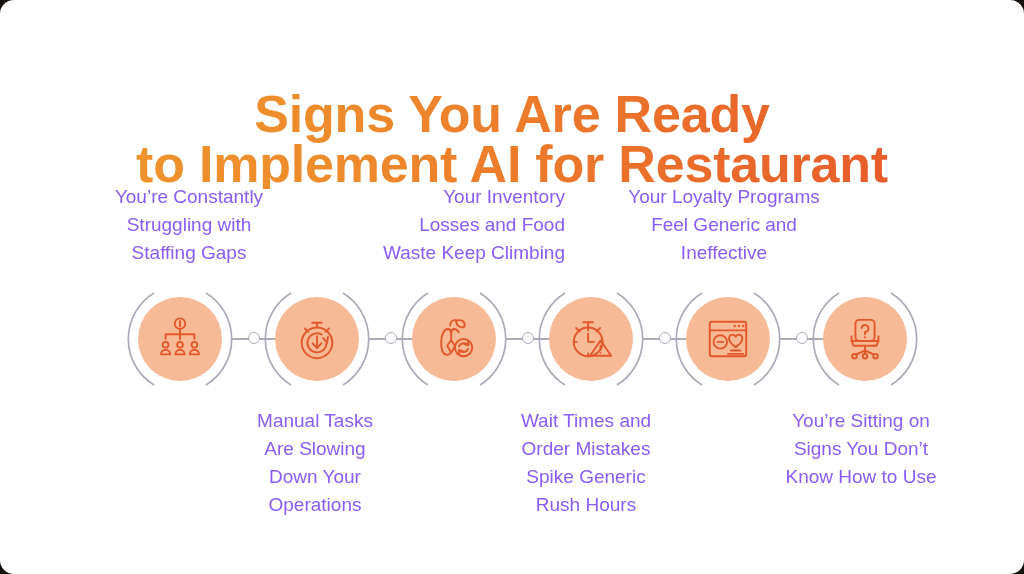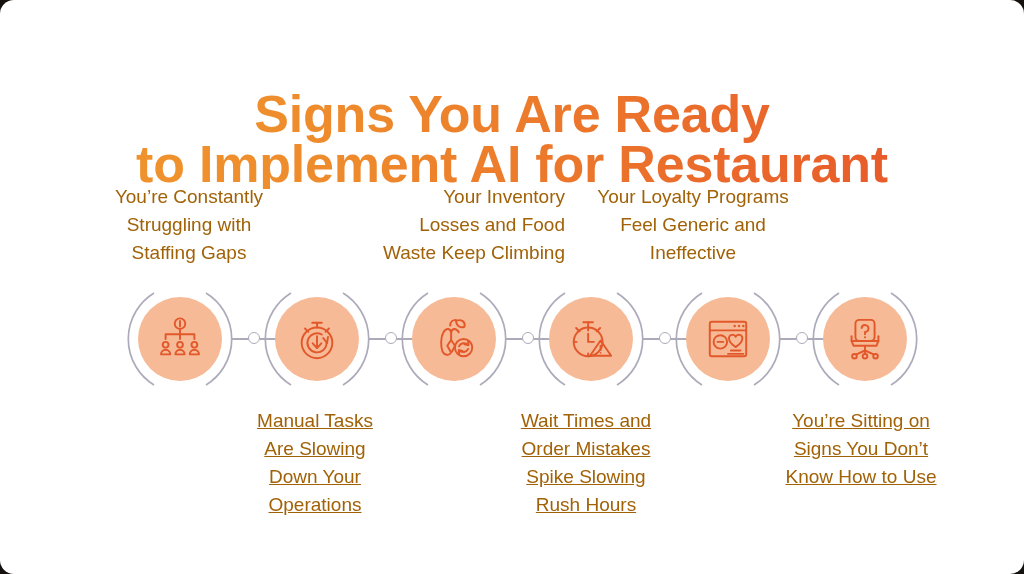--- a/index.html
+++ b/index.html
@@ -46,31 +46,31 @@
     color: transparent;
     -webkit-text-fill-color: transparent;
     white-space: pre-line;
     margin-top: 47px;
   }
 
   
   .label {
     position: absolute;
     text-align: center;
-    color: #a16207;
+    color: #8b5cf6;
     font-size: 19px;
     line-height: 28px;
     white-space: pre-line;
   }
   .label.top  { top: 183px; }
-  .label.bot  { top: 407px; text-decoration: underline; }
+  .label.bot  { top: 407px; }
 
   .lbl-top-0 { left: 73px;  width: 232px; }
   .lbl-top-1 { left: 331px; width: 234px; text-align: right; }
-  .lbl-top-2 { left: 560px; width: 266px; }
+  .lbl-top-2 { left: 591px; width: 266px; }
 
   .lbl-bot-0 { left: 222px; width: 186px; }
   .lbl-bot-1 { left: 493px; width: 186px; }
   .lbl-bot-2 { left: 752px; width: 218px; }
 
   
   .chain {
     position: absolute;
     left: 0;
     top: 283px;
@@ -319,20 +319,20 @@
     </div>
 
   </div>
 
   <div class="label bot lbl-bot-0">Manual Tasks
 Are Slowing
 Down Your
 Operations</div>
   <div class="label bot lbl-bot-1">Wait Times and
 Order Mistakes
-Spike Slowing
+Spike Generic
 Rush Hours</div>
   <div class="label bot lbl-bot-2">You’re Sitting on
 Signs You Don’t
 Know How to Use</div>
 
 </div>
 </div>
 
 </body></html>

